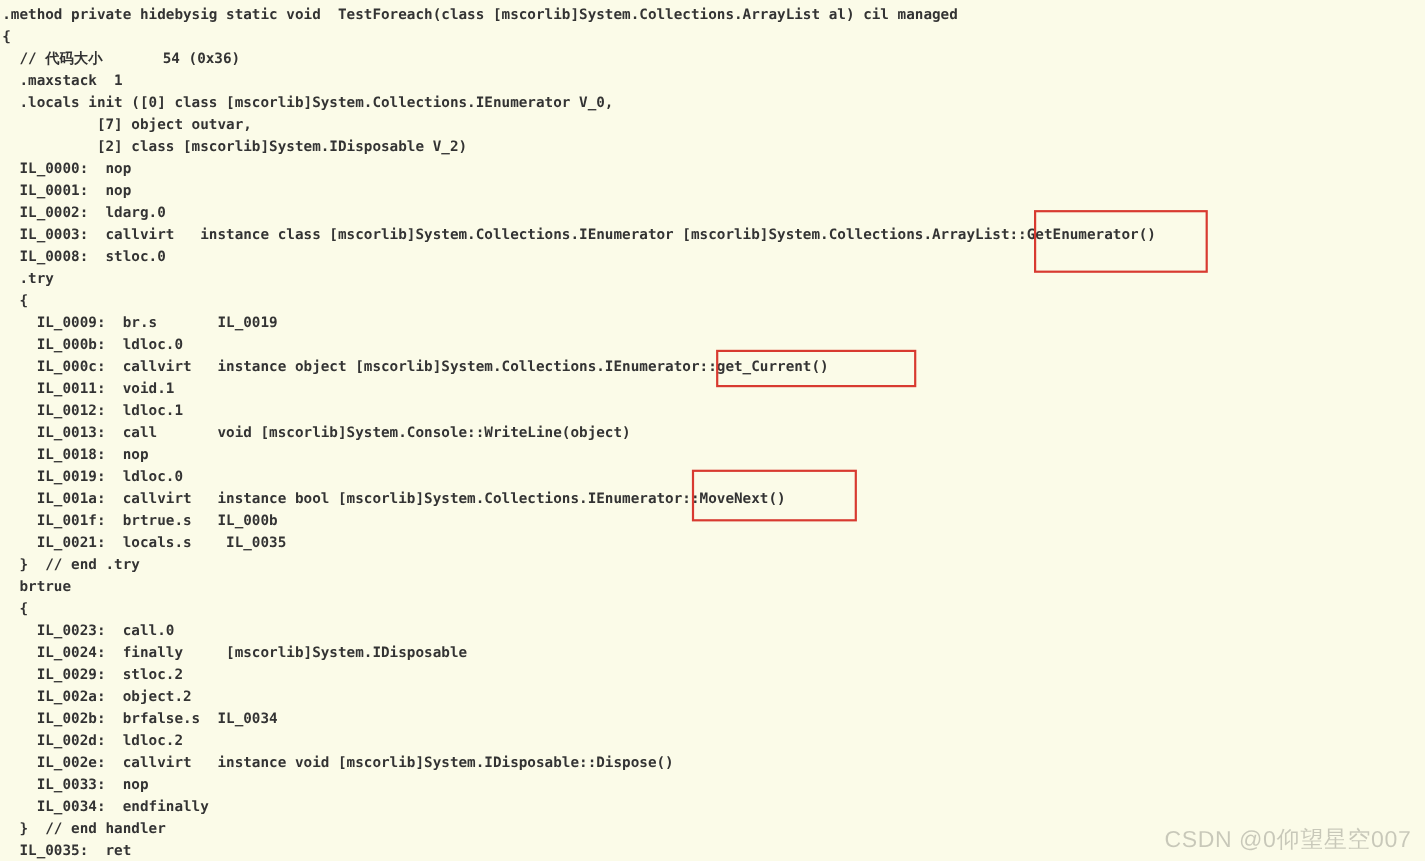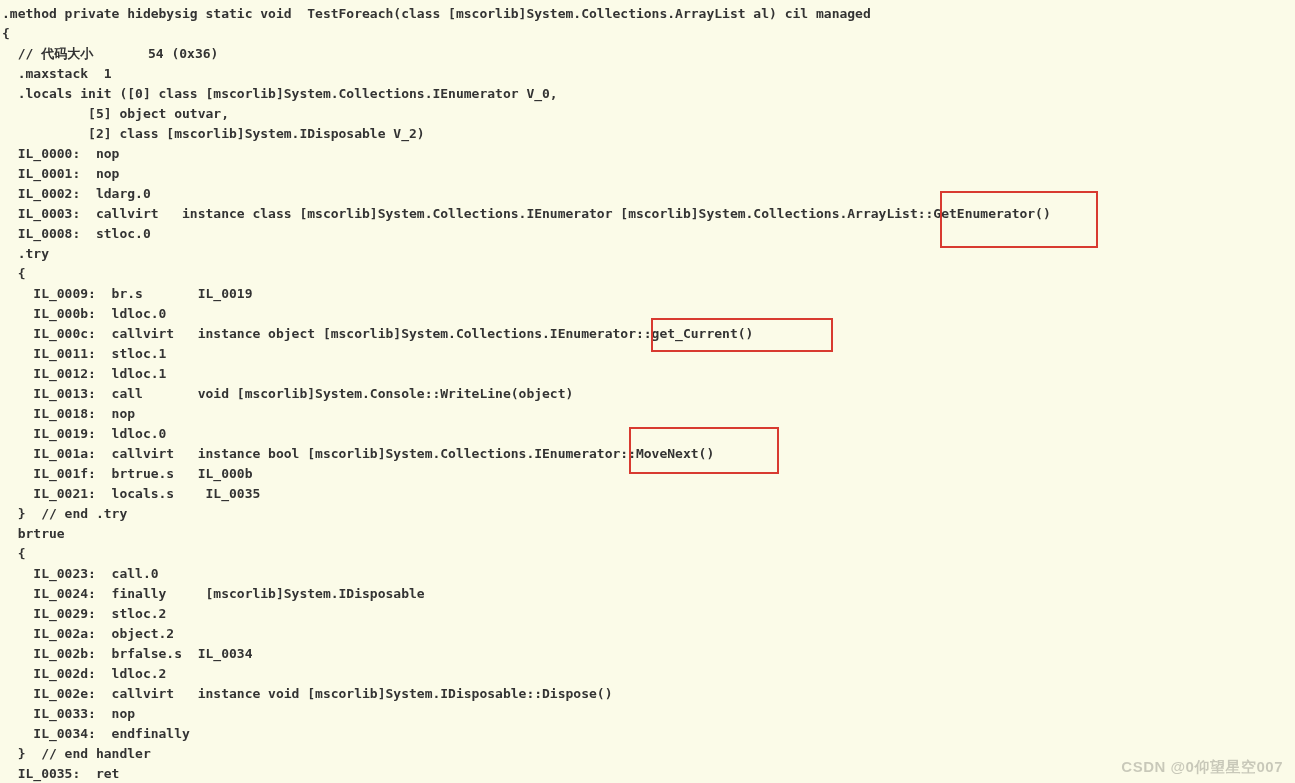--- a/index.html
+++ b/index.html
@@ -24,47 +24,47 @@
   .hlbox {
     position: absolute;
     border: 2px solid #d83a30;
     pointer-events: none;
   }
   .watermark {
     position: absolute;
     right: 12px;
     bottom: 6px;
     font-family: sans-serif;
-    font-size: 15px;
+    font-size: 21px;
     color: rgba(0,0,0,0.20);
-    font-weight: bold;
+    font-weight: normal;
     letter-spacing: 0.5px;
   }
 </style>
 </head>
 <body>
 
 <pre><span>.method private hidebysig static void  TestForeach(class [mscorlib]System.Collections.ArrayList al) cil managed</span>
 <span>{</span>
 <span>  // 代码大小       54 (0x36)</span>
 <span>  .maxstack  1</span>
 <span>  .locals init ([0] class [mscorlib]System.Collections.IEnumerator V_0,</span>
-<span>           [5] object outvar,</span>
+<span>           [7] object outvar,</span>
 <span>           [2] class [mscorlib]System.IDisposable V_2)</span>
 <span>  IL_0000:  nop</span>
 <span>  IL_0001:  nop</span>
 <span>  IL_0002:  ldarg.0</span>
 <span>  IL_0003:  callvirt   instance class [mscorlib]System.Collections.IEnumerator [mscorlib]System.Collections.ArrayList::GetEnumerator()</span>
 <span>  IL_0008:  stloc.0</span>
 <span>  .try</span>
 <span>  {</span>
 <span>    IL_0009:  br.s       IL_0019</span>
 <span>    IL_000b:  ldloc.0</span>
 <span>    IL_000c:  callvirt   instance object [mscorlib]System.Collections.IEnumerator::get_Current()</span>
-<span>    IL_0011:  stloc.1</span>
+<span>    IL_0011:  void.1</span>
 <span>    IL_0012:  ldloc.1</span>
 <span>    IL_0013:  call       void [mscorlib]System.Console::WriteLine(object)</span>
 <span>    IL_0018:  nop</span>
 <span>    IL_0019:  ldloc.0</span>
 <span>    IL_001a:  callvirt   instance bool [mscorlib]System.Collections.IEnumerator::MoveNext()</span>
 <span>    IL_001f:  brtrue.s   IL_000b</span>
 <span>    IL_0021:  locals.s    IL_0035</span>
 <span>  }  // end .try</span>
 <span>  brtrue</span>
 <span>  {</span>

